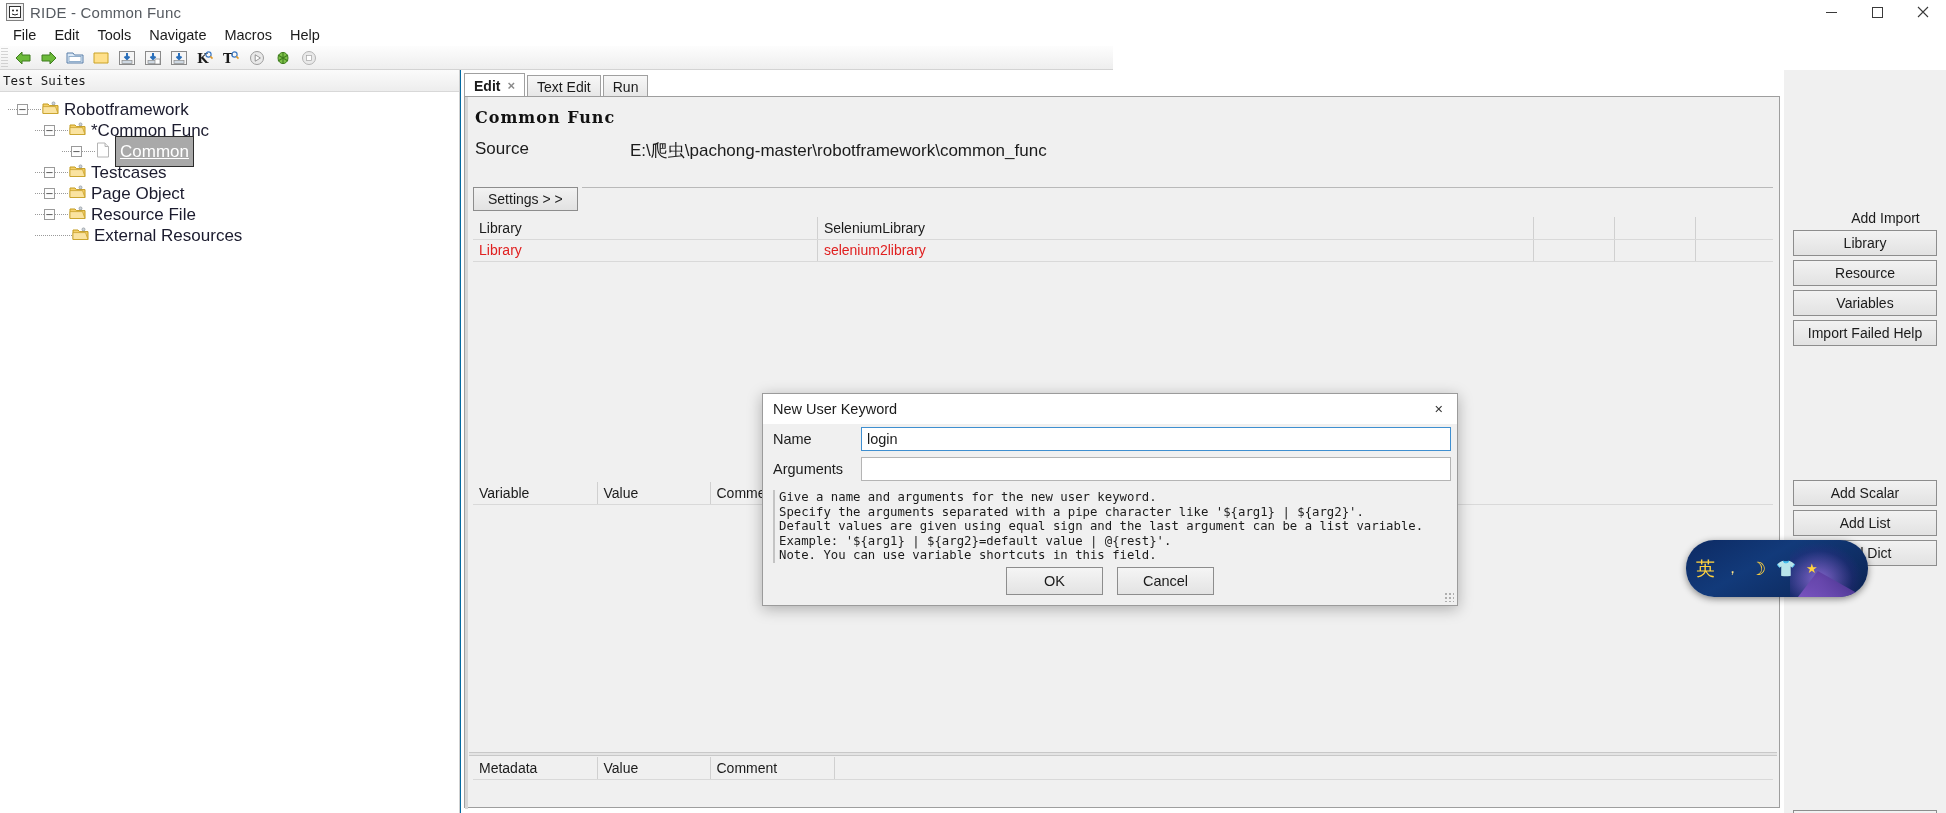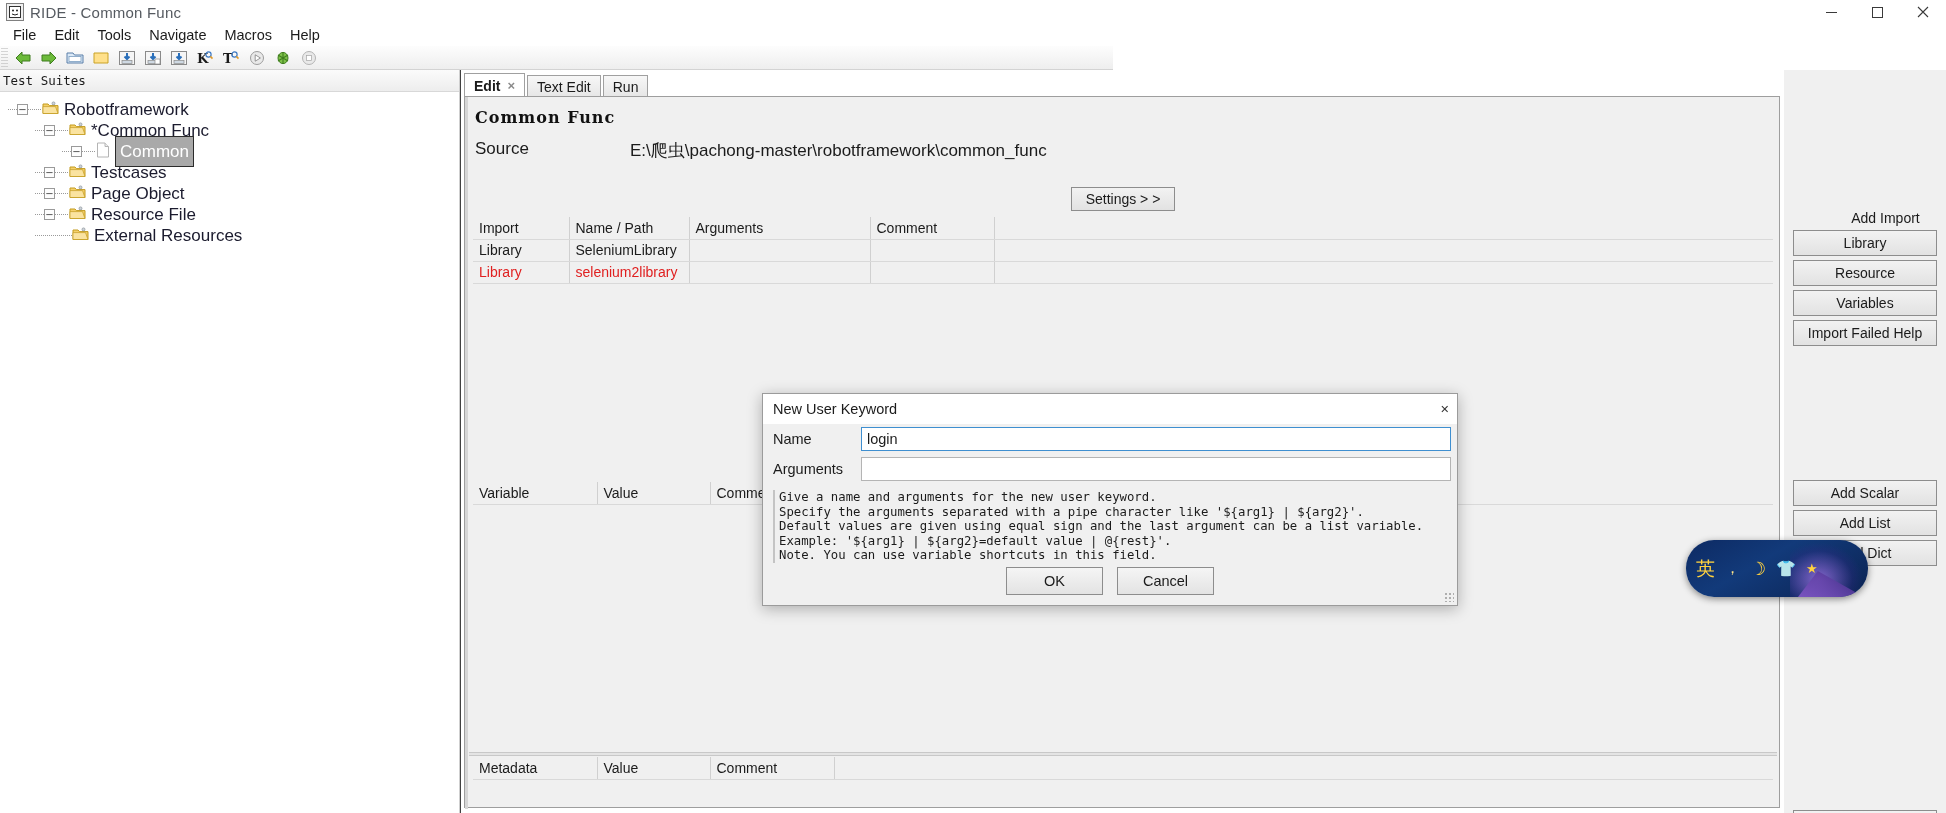--- a/index.html
+++ b/index.html
@@ -6,21 +6,21 @@
   html, body {
     margin: 0; padding: 0;
     width: 1946px; height: 813px;
     overflow: hidden;
     background: #ffffff;
     font-family: "Liberation Sans", sans-serif;
   }
   #app {
     position: relative;
     width: 1946px; height: 813px;
-    background: #404040;
+    background: #0369a1;
   }
 
   
   .titlebar {
     position: absolute; left: 0; top: 0; width: 1946px; height: 24px;
     background: #ffffff;
     display: flex; align-items: center;
   }
   .titlebar .app-icon {
     width: 18px; height: 18px; margin-left: 6px; margin-right: 6px;
@@ -100,21 +100,21 @@
     flex: 0 0 auto;
   }
   .dotline.short { width: 9px; }
   .folder-icon { flex: 0 0 auto; margin-right: 5px; }
   .file-icon { flex: 0 0 auto; margin-right: 5px; }
   .tnode-label {
     font-size: 17px; color: #1b1b2e; white-space: nowrap;
   }
   .tnode-label.selected {
     background: #a9a9a9; color: #ffffff;
-    border: 1px solid #2b2b2b; padding: 6px 4px; line-height: 17px;
+    border: 1px solid #2b2b2b; padding: 6px 4px; line-height: 17px; text-decoration: underline;
   }
 
   
   .main {
     position: absolute; left: 461px; top: 70px; width: 1323px; height: 743px;
     background: #ffffff;
   }
   .tabstrip {
     position: absolute; left: 3px; top: 3px; height: 24px;
     display: flex; align-items: flex-end;
@@ -145,21 +145,21 @@
     font-family: "DejaVu Serif", serif; font-weight: bold;
     font-size: 16px; color: #111111; letter-spacing: 1px;
   }
   .source-row {
     position: absolute; left: 10px; top: 42px; width: 1000px;
     display: flex; font-size: 17px; color: #1b1b1b;
   }
   .source-label { width: 155px; }
   .settings-row {
     position: absolute; left: 8px; top: 90px; width: 1300px; height: 26px;
-    display: flex; align-items: center; flex-direction: column;
+    display: flex; align-items: flex-start;
   }
   .settings-btn {
     border: 1px solid #8d8d8d; background: linear-gradient(#f2f2f2,#e2e2e2);
     padding: 3px 14px; font-size: 14px; color: #1b1b1b;
   }
   .settings-line { flex: 1; height: 1px; background: #b9b9b9; margin-left: 4px; }
 
   table.grid {
     position: absolute; border-collapse: collapse; font-size: 14px; color: #1b1b1b;
   }
@@ -200,21 +200,21 @@
   
   .dialog {
     position: absolute; left: 762px; top: 393px; width: 696px; height: 213px;
     background: #f0f0f0;
     border: 1px solid #9b9b9b;
     box-shadow: 0 3px 14px rgba(0,0,0,.28);
   }
   .dlg-title {
     height: 30px; background: #ffffff;
     display: flex; align-items: center; justify-content: space-between;
-    padding: 0 0 0 10px;
+    padding: 0 6px 0 10px;
     font-size: 14.5px; color: #1b1b1b;
   }
   .dlg-close { color: #303030; padding: 2px 8px; }
   .dlg-field-row {
     display: flex; align-items: center; padding: 3px 6px 3px 10px;
   }
   .dlg-field-label { width: 88px; font-size: 14.5px; color: #1b1b1b; }
   .dlg-input {
     flex: 1; height: 24px; background: #ffffff;
     border: 1px solid #b4b4b4;
@@ -521,27 +521,20 @@
         <div>E:\爬虫\pachong-master\robotframework\common_func</div>
       </div>
 
       <div class="settings-row">
         <div class="settings-btn">Settings  &gt; &gt;</div>
         <div class="settings-line"></div>
       </div>
 
       <table class="grid grid-imports">
         <tbody>
-            <tr>
-          <th style="width:96px">Import</th>
-          <th style="width:120px">Name / Path</th>
-          <th style="width:181px">Arguments</th>
-          <th style="width:124px">Comment</th>
-          <th style="border-right:none"></th>
-        </tr>
         <tr>
           <td>Library</td>
           <td>SeleniumLibrary</td>
           <td></td>
           <td></td>
           <td style="border-right:none"></td>
         </tr>
         <tr class="error">
           <td>Library</td>
           <td>selenium2library</td>

